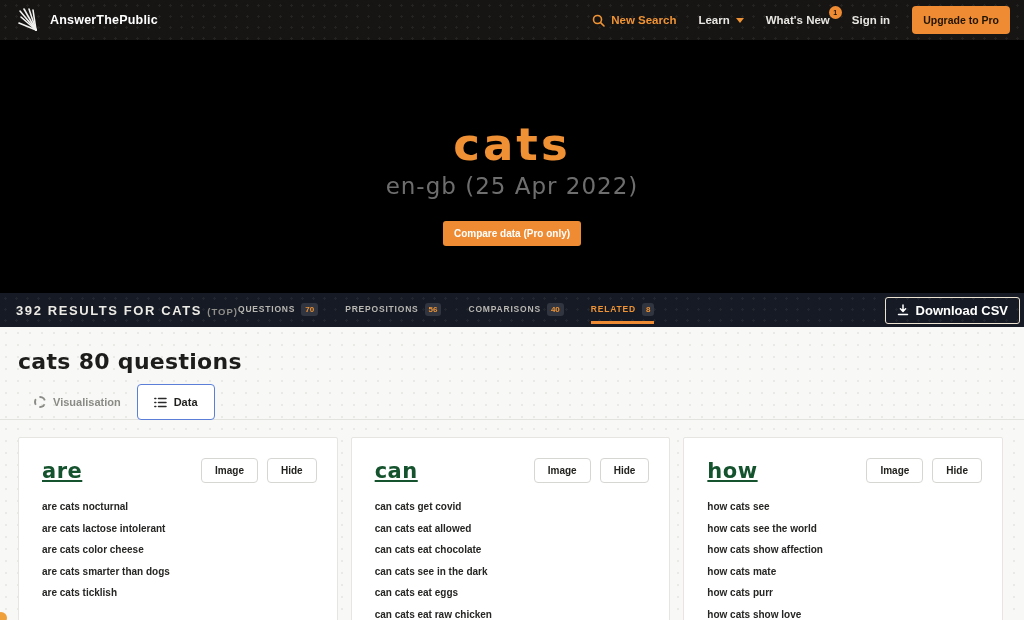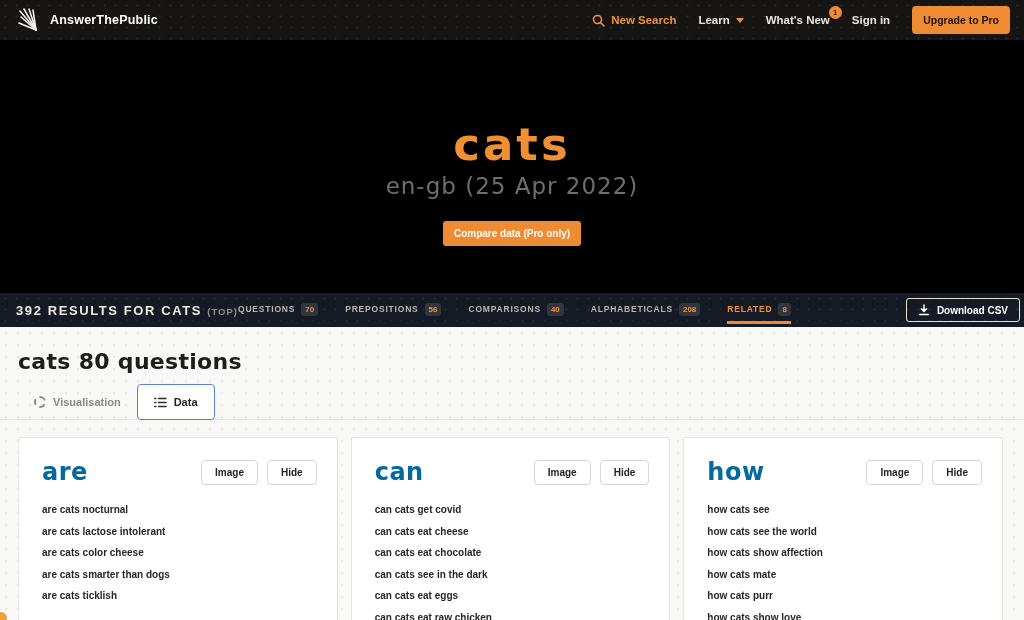--- a/index.html
+++ b/index.html
@@ -48,40 +48,40 @@
   .results-title .top { color:#918f8a; font-size:9.5px; font-weight:bold; letter-spacing:1px; }
   .rtabs { display:flex; align-items:center; gap:27px;text-align:center; }
   .rtab { display:flex; align-items:center; gap:6px; cursor:pointer; padding:6px 0 5px; border-bottom:3px solid transparent; }
   .rtab-label { color:#b9b7b2; font-size:8.5px; font-weight:bold; letter-spacing:.8px; }
   .rtab-count { background:#30353f; color:#ef9334; font-size:8px; font-weight:bold; padding:2px 4px; border-radius:3px; }
   .rtab.active { border-bottom-color:#ef8c33; }
   .rtab.active .rtab-label { color:#ef9334; }
   .btn-csv {
     margin-left:auto; display:flex; align-items:center; gap:7px;
     background:transparent; border:1px solid #ece2d2; border-radius:3px;
-    color:#fff; font-family:inherit; font-size:10px; font-weight:bold; padding:5px 11px; cursor:pointer;
+    color:#fff; font-family:inherit; font-size:13px; font-weight:bold; padding:5px 11px; cursor:pointer;
   }
 
   
   .content {
     height:293px;
     background-color:#f8f8f6;
     background-image: radial-gradient(#e9e9e6 1px, transparent 1.2px);
     background-size:12px 12px;
   }
   .section-heading { font-family:"DejaVu Sans", sans-serif; font-size:22px; font-weight:bold; color:#1d1d1b; padding:22px 0 10px 18px; letter-spacing:.3px; }
   .view-tabs { display:flex; align-items:stretch; padding-left:18px; border-bottom:1px solid #e2e2df; height:36px; }
   .vtab { display:flex; align-items:center; gap:7px; padding:0 16px; font-size:11px; font-weight:bold; color:#8a8a86; cursor:pointer; }
   .vtab.active { background:#fff; border:1px solid #5b7fd9; border-radius:4px; color:#1f1f1d; margin-bottom:-1px; }
   .viz-icon { width:12px; height:12px; border:2px dashed #8a8a86; border-radius:50%; }
 
   .cards { display:flex; gap:13px; padding:17px 21px 0 18px; }
   .card { flex:1; background:#fff; border:1px solid #e6e5e2; border-radius:2px; padding:20px 20px 16px 23px; height:220px; overflow:hidden; }
   .card-head { display:flex; align-items:center; }
-  .card-title { font-family:"DejaVu Sans", sans-serif; font-size:24px; font-weight:bold; color:#0369a1; letter-spacing:.5px; }
+  .card-title { font-family:"DejaVu Sans", sans-serif; font-size:21px; font-weight:bold; color:#14532d; letter-spacing:.5px;text-decoration:underline; }
   .card-actions { margin-left:auto; display:flex; gap:9px; }
   .btn-small {
     background:#fff; border:1px solid #d6d6d3; border-radius:4px; color:#22221f;
     font-family:inherit; font-size:10px; font-weight:bold; padding:6px 13px; cursor:pointer;
   }
   .qlist { list-style:none; margin-top:18px; }
   .qlist li { font-size:10px; font-weight:bold; color:#262624; padding:0 0 10.5px; cursor:pointer; white-space:nowrap; }
 
   .corner-peek { position:fixed; left:-5px; bottom:-4px; width:12px; height:12px; border-radius:50%; background:#efa03a; }
 </style>
@@ -145,24 +145,20 @@
       <span class="rtab-label">QUESTIONS</span>
       <span class="rtab-count">70</span>
     </div>
     <div class="rtab">
       <span class="rtab-label">PREPOSITIONS</span>
       <span class="rtab-count">56</span>
     </div>
     <div class="rtab">
       <span class="rtab-label">COMPARISONS</span>
       <span class="rtab-count">40</span>
-    </div>
-    <div class="rtab">
-      <span class="rtab-label">ALPHABETICALS</span>
-      <span class="rtab-count">208</span>
     </div>
     <div class="rtab active">
       <span class="rtab-label">RELATED</span>
       <span class="rtab-count">8</span>
     </div>
   </div>
   <button class="btn-csv">
     <span style="display:flex;">
       <svg width="12" height="12" viewBox="0 0 12 12">
           <path d="M6 1 V7 M3.4 4.8 L6 7.4 L8.6 4.8" stroke="#fff" stroke-width="1.5" fill="none" stroke-linecap="round" stroke-linejoin="round"></path>
@@ -221,21 +217,21 @@
     <section class="card">
       <div class="card-head">
         <h3 class="card-title">can</h3>
         <div class="card-actions">
           <button class="btn-small">Image</button>
           <button class="btn-small">Hide</button>
         </div>
       </div>
       <ul class="qlist">
         <li>can cats get covid</li>
-        <li>can cats eat cheese</li>
+        <li>can cats eat allowed</li>
         <li>can cats eat chocolate</li>
         <li>can cats see in the dark</li>
         <li>can cats eat eggs</li>
         <li>can cats eat raw chicken</li>
 
       </ul>
     </section>
 
     <section class="card">
       <div class="card-head">

